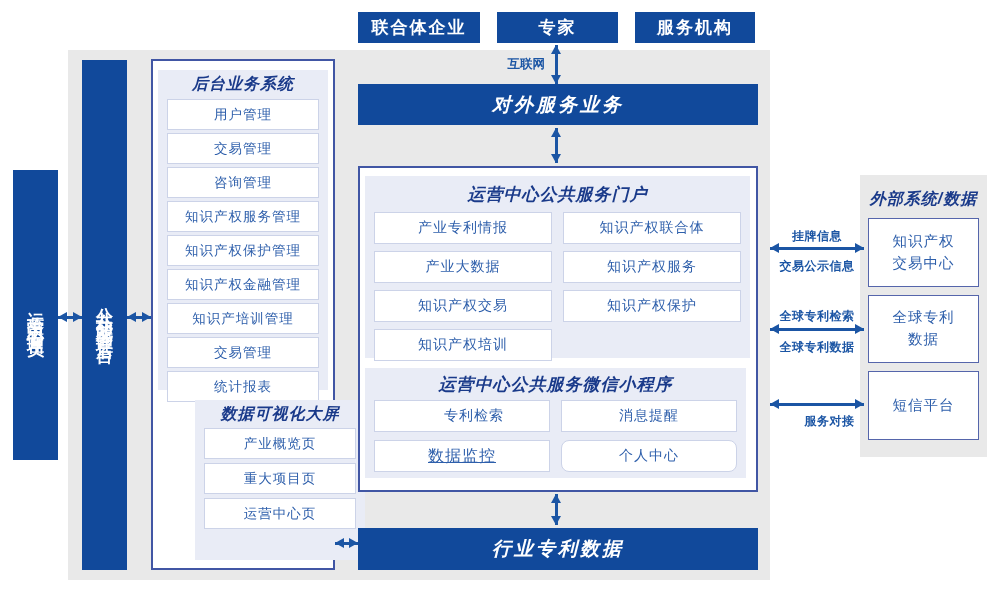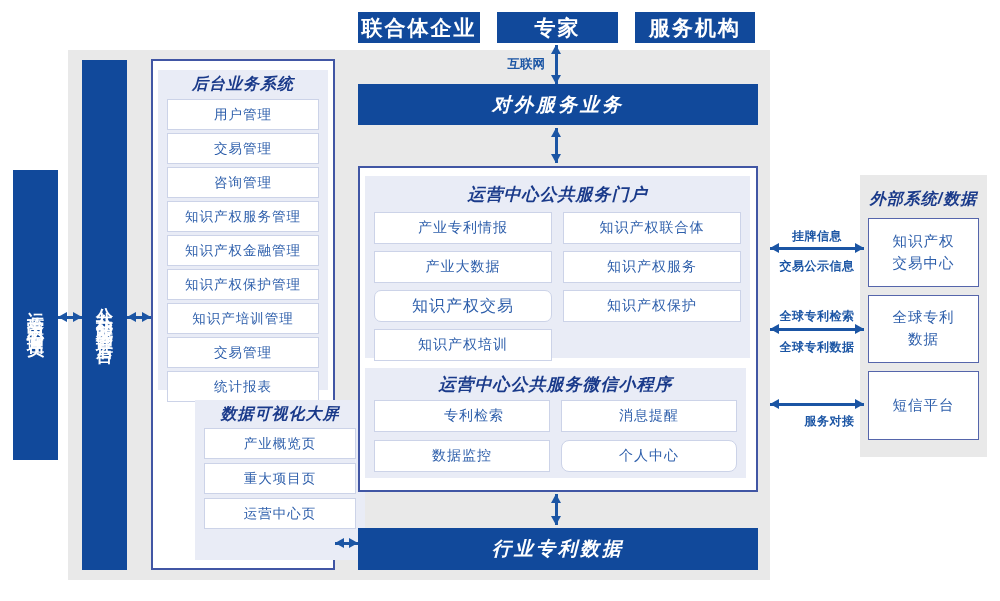--- a/index.html
+++ b/index.html
@@ -13,21 +13,21 @@
   }
   html,body{margin:0;padding:0;background:#fff;}
   .stage{
     position:relative;width:1000px;height:601px;background:#fff;
     font-family:"Liberation Sans","DejaVu Sans",sans-serif;overflow:hidden;
   }
   .abs{position:absolute;box-sizing:border-box;}
   
   .bluebox{
     background:var(--primary-blue);color:#fff;display:flex;align-items:center;justify-content:center;
-    font-weight:bold;font-size:21px;letter-spacing:2px;
+    font-weight:bold;font-size:17px;letter-spacing:2px;
   }
   .bigbar{font-size:19px;font-style:italic;letter-spacing:3px;}
   
   .rail{background:var(--primary-blue);display:flex;align-items:center;justify-content:center;}
   .rail-text{
     writing-mode:vertical-rl;text-orientation:upright;color:#fff;font-weight:bold;
     font-size:17px;letter-spacing:5px;line-height:1;
   }
   
   .outerbox{background:#fff;border:2px solid var(--box-border);}
@@ -94,22 +94,22 @@
 
   <div class="abs outerbox" style="left:151px;top:59px;width:184px;height:511px;"></div>
 
   <div class="abs panel" style="left:158px;top:70px;width:170px;height:320px;">
     <div class="panel-title" style="height:29px;">后台业务系统</div>
     <div class="stack" style="gap:3px;">
       <div class="item" style="height:29px;">用户管理</div>
       <div class="item" style="height:29px;">交易管理</div>
       <div class="item" style="height:29px;">咨询管理</div>
       <div class="item" style="height:29px;">知识产权服务管理</div>
+      <div class="item" style="height:29px;">知识产权保护管理</div>
       <div class="item" style="height:29px;">知识产权金融管理</div>
-      <div class="item" style="height:29px;">知识产权保护管理</div>
       <div class="item" style="height:29px;">知识产培训管理</div>
       <div class="item" style="height:29px;">交易管理</div>
       <div class="item" style="height:29px;">统计报表</div>
     </div>
   </div>
 
   <div class="abs panel" style="left:158px;top:400px;width:170px;height:160px;margin-left:37px;">
     <div class="panel-title" style="height:28px;">数据可视化大屏</div>
     <div class="stack" style="gap:4px;">
       <div class="item" style="height:29px;">产业概览页</div>
@@ -120,32 +120,32 @@
 
   <div class="abs outerbox" style="left:358px;top:166px;width:400px;height:326px;"></div>
 
   <div class="abs panel" style="left:365px;top:176px;width:385px;height:182px;">
     <div class="panel-title" style="height:36px;font-size:17px;">运营中心公共服务门户</div>
     <div class="gridcols" style="row-gap:7px;">
       <div class="item" style="height:30px;font-size:14px;">产业专利情报</div>
       <div class="item" style="height:30px;font-size:14px;">知识产权联合体</div>
       <div class="item" style="height:30px;font-size:14px;">产业大数据</div>
       <div class="item" style="height:30px;font-size:14px;">知识产权服务</div>
-      <div class="item" style="height:30px;font-size:16px;border-radius:7px;">知识产权交易</div>
+      <div class="item" style="height:30px;font-size:14px;">知识产权交易</div>
       <div class="item" style="height:30px;font-size:14px;">知识产权保护</div>
       <div class="item" style="height:30px;font-size:14px;">知识产权培训</div>
     </div>
   </div>
 
   <div class="abs panel" style="left:365px;top:368px;width:381px;height:110px;">
     <div class="panel-title" style="height:32px;font-size:17px;">运营中心公共服务微信小程序</div>
     <div class="gridcols" style="row-gap:8px;">
       <div class="item" style="height:30px;font-size:14px;padding-left:24px;">专利检索</div>
       <div class="item" style="height:30px;font-size:14px;">消息提醒</div>
-      <div class="item" style="height:30px;font-size:14px;">数据监控</div>
+      <div class="item" style="height:30px;font-size:16px;text-decoration:underline;">数据监控</div>
       <div class="item" style="height:30px;font-size:14px;border-radius:8px;">个人中心</div>
     </div>
   </div>
 
   <div class="abs arrow-v" style="left:555px;top:494px;height:31px;"></div>
   <div class="abs bluebox bigbar" style="left:358px;top:528px;width:400px;height:42px;">行业专利数据</div>
   <div class="abs arrow-h" style="left:335px;top:542px;width:23px;"></div>
 
   <div class="abs" style="left:860px;top:175px;width:127px;height:282px;">
     <div class="abs panel-title" style="left:0;top:14px;width:127px;height:20px;">外部系统/数据</div>

